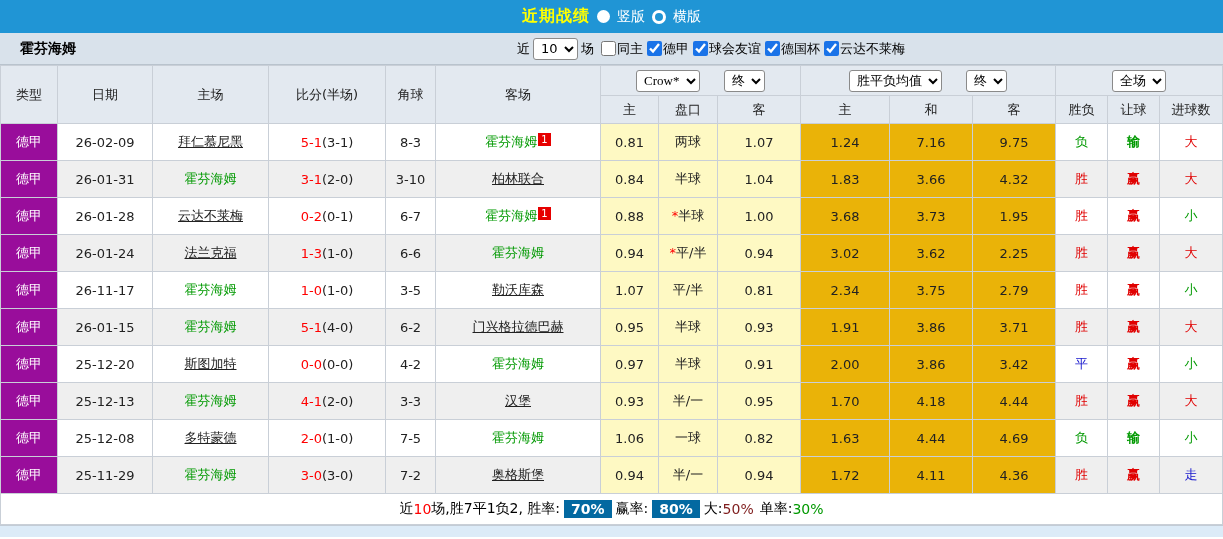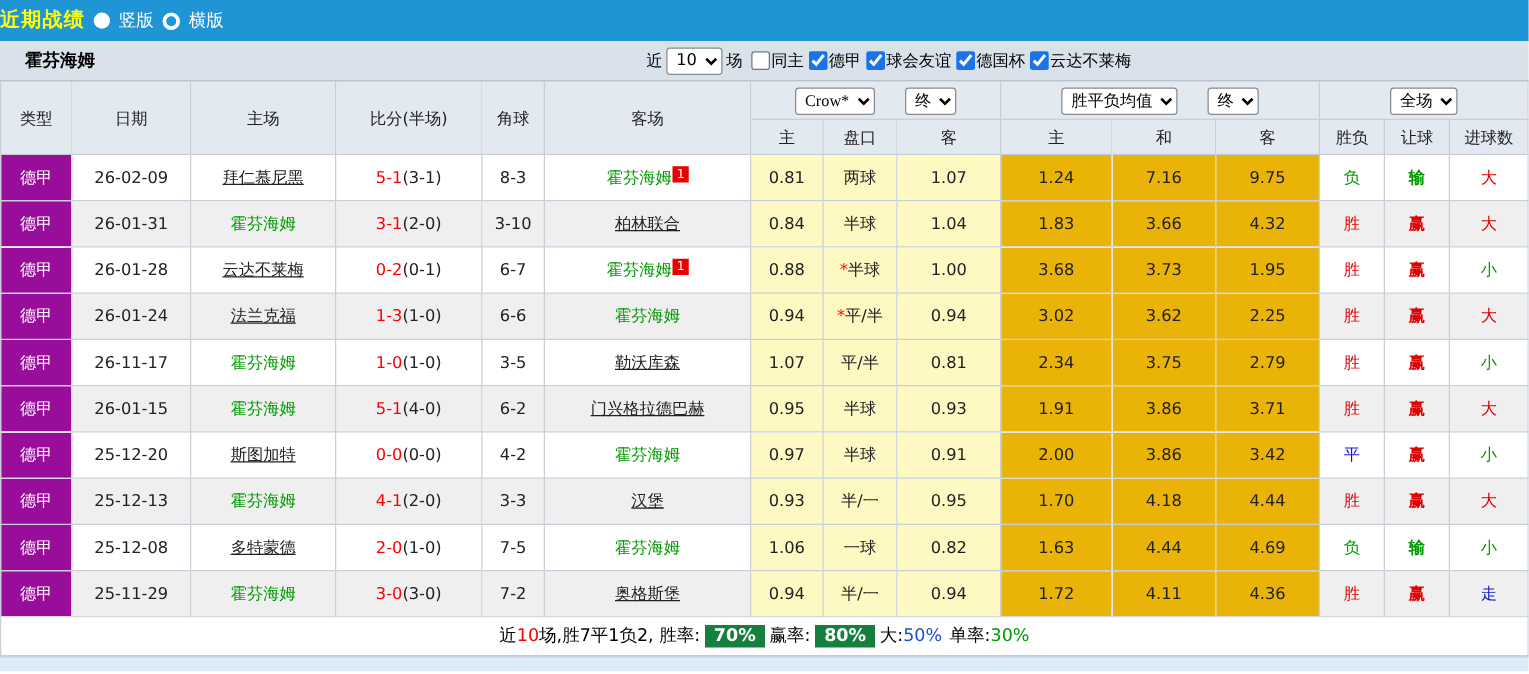--- a/index.html
+++ b/index.html
@@ -5,21 +5,21 @@
   * { box-sizing: border-box; }
   html,body { margin:0; padding:0; }
   body {
     width:1223px; height:539px; overflow:hidden;
     font-family:"DejaVu Sans","Liberation Sans",sans-serif;
     background:#fff;
   }
   
   .topbar {
     height:33px; background:#2095D5;
-    display:flex; align-items:center; justify-content:flex-start; gap:7px;
+    display:flex; align-items:center; justify-content:center; gap:7px;
   }
   .topbar .title { color:#FFFF00; font-weight:bold; font-size:16px; letter-spacing:1px; }
   .radio-filled {
     width:13px; height:13px; border-radius:50%; background:#fff; display:inline-block;
   }
   .radio-ring {
     width:14px; height:14px; border-radius:50%; border:3px solid #fff;
     background:transparent; display:inline-block;
   }
   .view-label { color:#fff; font-size:14px; }
@@ -61,22 +61,22 @@
     line-height:13px; padding:0 3px; vertical-align:top; margin-left:1px;
   }
   .star { color:#FF0000; }
   td.bold-col span { font-weight:bold; }
   
   .footer-row {
     height:31px; background:#fff;
     border-left:1px solid #C9CFD7; border-right:1px solid #C9CFD7; border-bottom:1px solid #C9CFD7;
     display:flex; align-items:center; justify-content:center; font-size:14px; color:#000;
   }
-  .rate-box { background:#15803d; color:#fff; font-weight:bold; padding:1px 7px; margin:0 4px; }
-  .v-blue { color:#1d4ed8; }
+  .rate-box { background:#0369a1; color:#fff; font-weight:bold; padding:1px 7px; margin:0 4px; }
+  .v-blue { color:#7f1d1d; }
   .v-green { color:#009900; }
   .v-red { color:#FF0000; }
   .bottom-strip { height:12px; background:#DCEBF8; border-top:1px solid #c3ccd6; }
 </style>
 </head>
 <body>
 
 <div class="topbar">
   <span class="title">近期战绩</span>
   <span class="radio-filled"></span>

